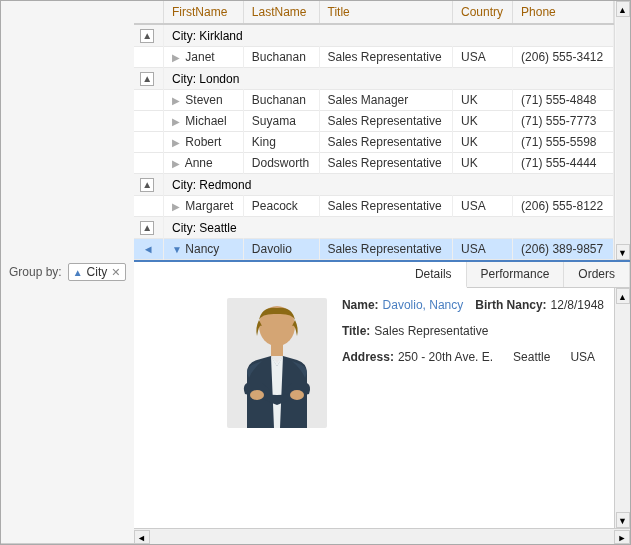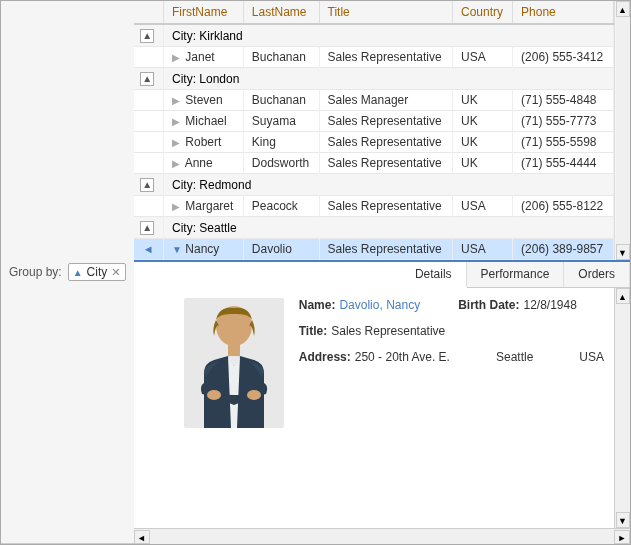--- a/index.html
+++ b/index.html
@@ -162,21 +162,21 @@
     
     .detail-info {
       flex: 1;
       display: flex;
       flex-direction: column;
       gap: 12px;
       font-size: 12px;
     }
     .info-row {
       display: flex;
-      gap: 38px;
+      gap: 12px;
       align-items: baseline;
       flex-wrap: wrap;
     }
     .info-field {
       display: flex;
       gap: 4px;
     }
     .info-label {
       font-weight: bold;
       color: #333;
@@ -429,21 +429,21 @@
               </svg>
             </div>
 
             <div class="detail-info">
               <div class="info-row">
                 <div class="info-field">
                   <span class="info-label">Name:</span>
                   <span class="info-value">Davolio, Nancy</span>
                 </div>
                 <div class="info-field">
-                  <span class="info-label">Birth Date:</span>
+                  <span class="info-label">Birth Nancy:</span>
                   <span class="info-value-plain">12/8/1948</span>
                 </div>
               </div>
               <div class="info-row">
                 <div class="info-field">
                   <span class="info-label">Title:</span>
                   <span class="info-value-plain">Sales Representative</span>
                 </div>
               </div>
               <div class="info-row">

